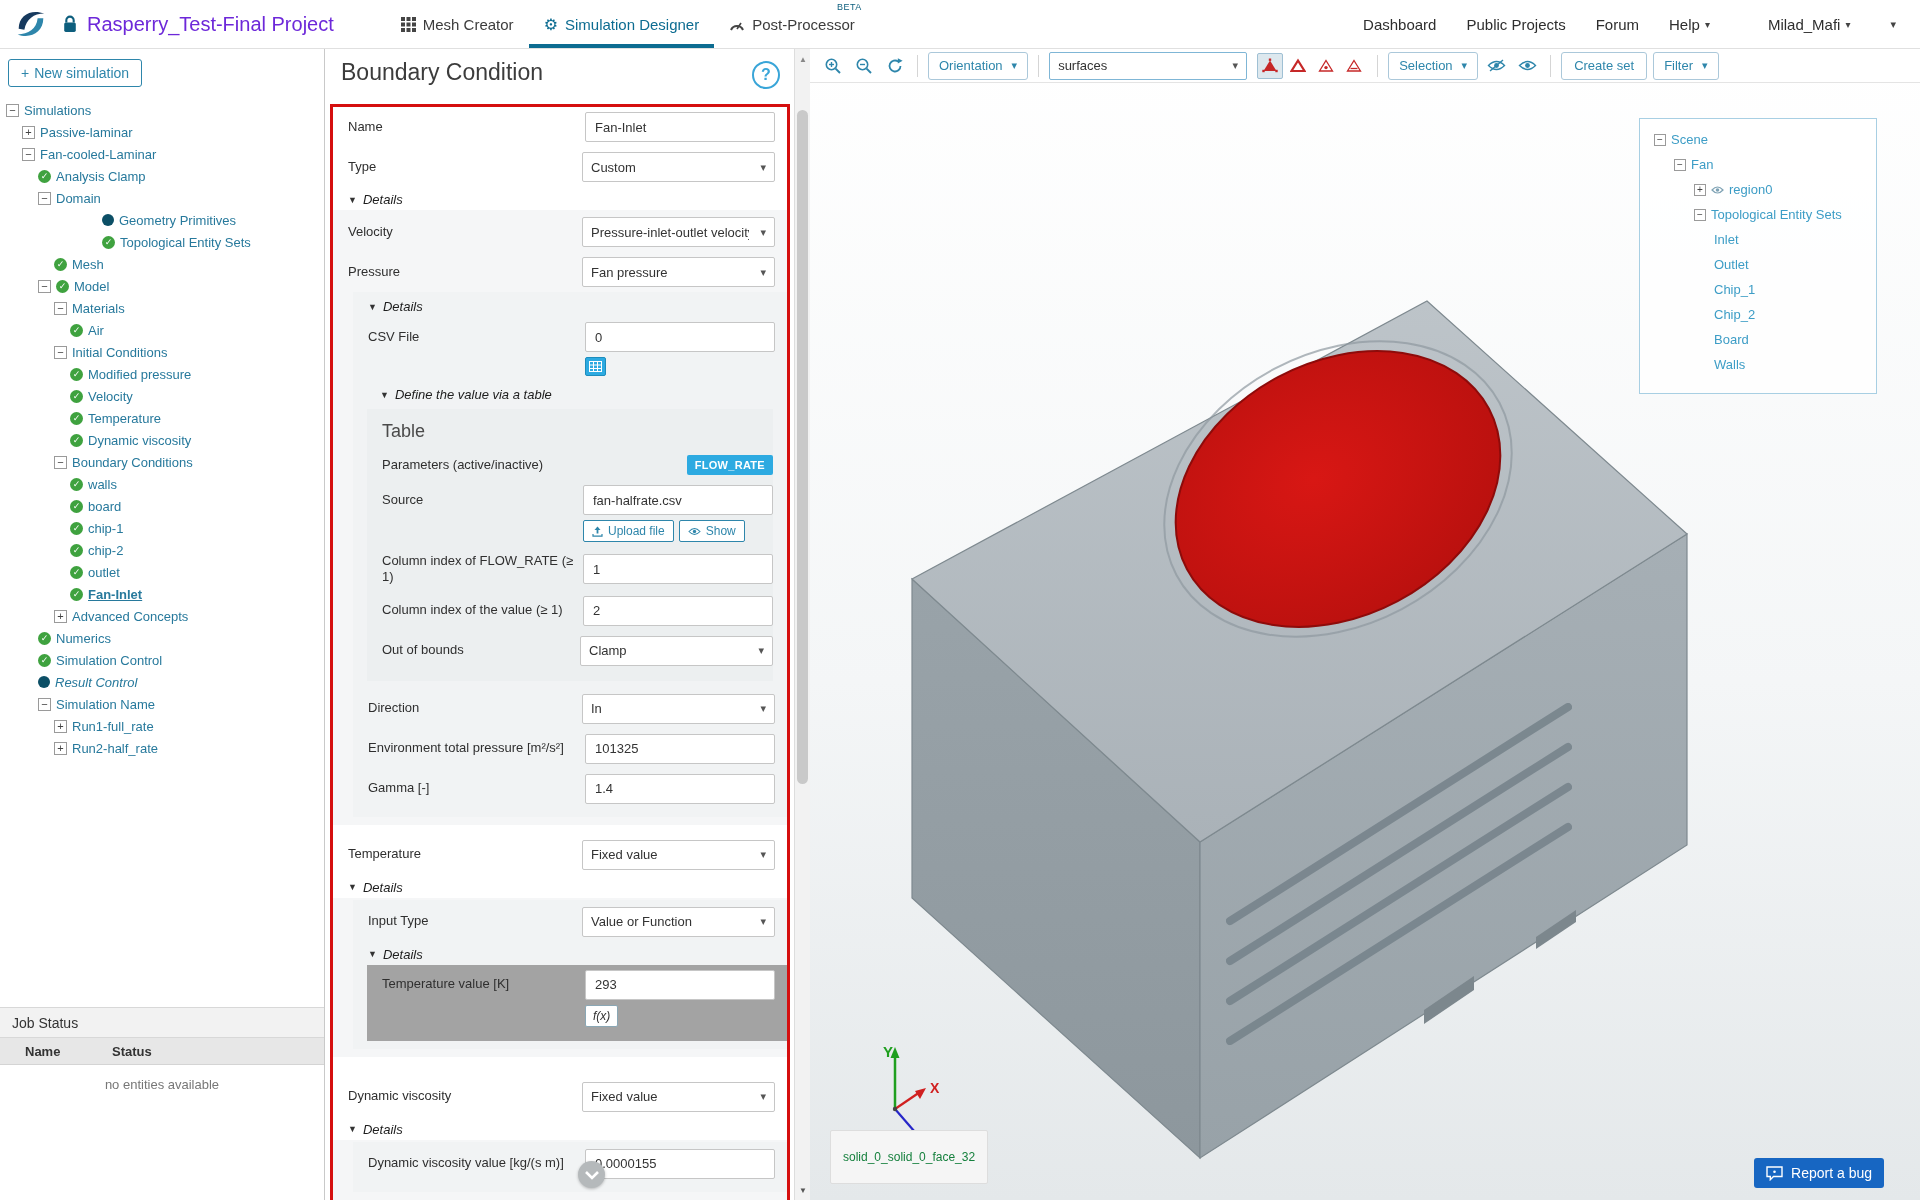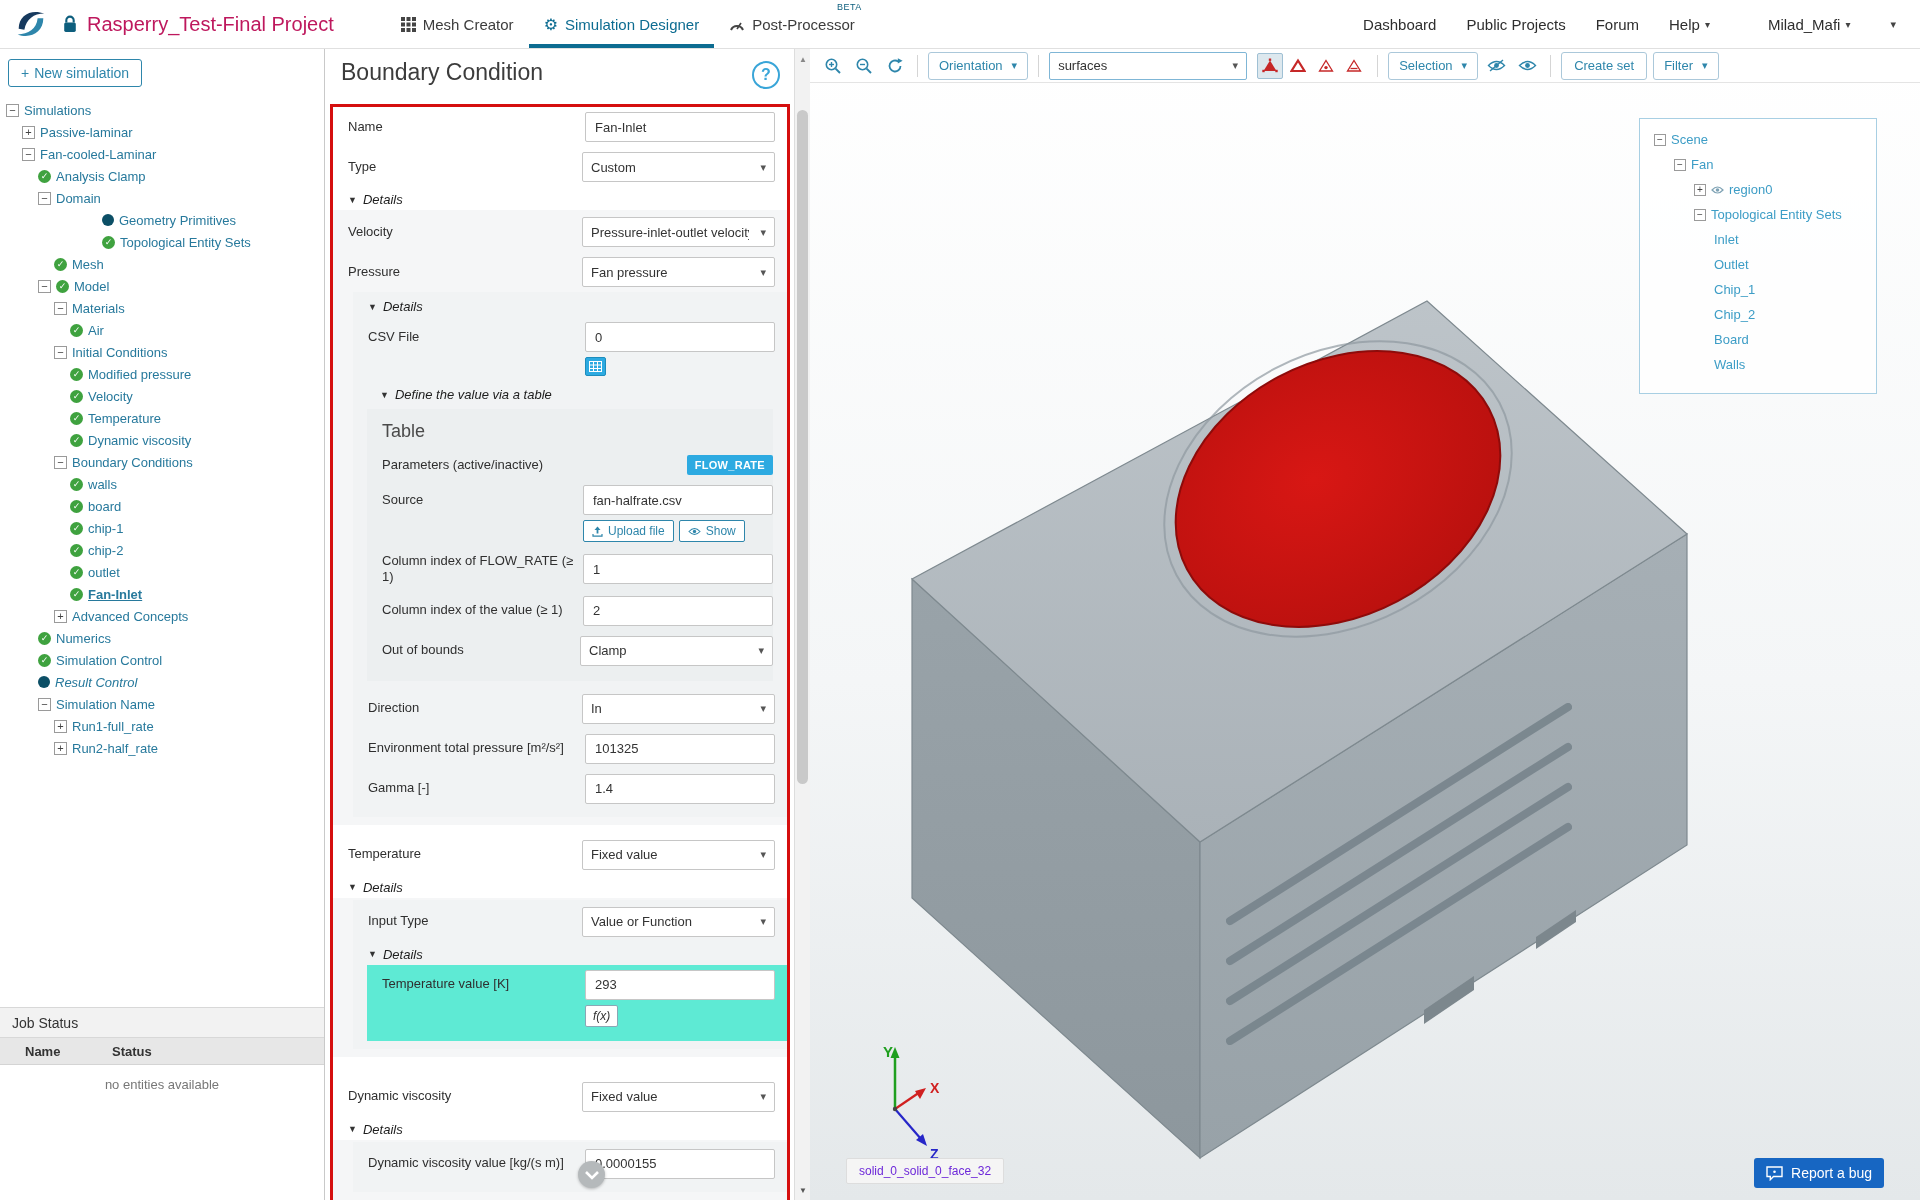--- a/index.html
+++ b/index.html
@@ -2,21 +2,21 @@
 <html><head>
 <meta charset="utf-8">
 <style>
   *{box-sizing:border-box;margin:0;padding:0;}
   html,body{width:1920px;height:1200px;overflow:hidden;background:#fff;font-family:"Liberation Sans",sans-serif;}
 
   
   .header{position:absolute;top:0;left:0;right:0;height:49px;background:#fff;border-bottom:1px solid #e0e0e0;display:flex;align-items:center;padding-left:12px;z-index:10;}
   .logo{width:38px;height:38px;flex:none;display:flex;align-items:center;justify-content:center;}
   .lockwrap{margin-left:12px;display:flex;align-items:center;}
-  .project-title{font-size:20px;color:#be185d;margin-left:9px;white-space:nowrap;font-weight:500;}
+  .project-title{font-size:20px;color:#6d28d9;margin-left:9px;white-space:nowrap;font-weight:500;}
   .main-tabs{display:flex;height:100%;margin-left:52px;}
   .tab{display:flex;align-items:center;gap:7px;padding:0 15px;font-size:15px;color:#3c3c3c;position:relative;cursor:pointer;}
   .tab .tab-ic{display:flex;align-items:center;color:#444;font-size:16px;}
   .tab.active{color:#0d6c91;box-shadow:inset 0 -4px 0 #0d6c91;}
   .tab.active .tab-ic{color:#0d6c91;}
   .beta{position:absolute;top:2px;right:8px;font-size:9px;color:#0d5e7d;letter-spacing:.5px;}
   .right-nav{margin-left:auto;display:flex;align-items:center;gap:30px;padding-right:24px;font-size:15px;color:#2e2e2e;}
   .right-nav .navlink{cursor:pointer;display:flex;align-items:center;gap:5px;}
   .right-nav .user{margin-left:28px;}
   .navcaret{font-size:10px;color:#444;}
@@ -50,21 +50,21 @@
   .selectbox .val{white-space:nowrap;overflow:hidden;max-width:158px;}
   .caret{color:#555;font-size:11px;margin-left:6px;flex:none;}
   .collapse{display:flex;align-items:center;gap:6px;padding:5px 0 3px 15px;font-size:13px;color:#1d1d1d;cursor:pointer;}
   .collapse .tri{font-size:9px;color:#333;}
   .collapse .ctext{font-style:italic;}
   .collapse.pad2{padding-left:27px;}
   .sec1{background:#f5f6f7;padding:2px 0 8px;}
   .sec2{background:#f1f3f4;margin-left:20px;padding:2px 0 8px;}
   .sec3{background:#eceff0;margin:4px 14px 8px 14px;padding:0 0 10px;}
   .sec3 .frow{padding-right:0;}
-  .sec3b{background:#5eead4;margin-left:14px;padding:0 0 8px;}
+  .sec3b{background:#a3a3a3;margin-left:14px;padding:0 0 8px;}
   .table-heading{padding:12px 0 8px 15px;font-size:18px;color:#4a4a4a;}
   .badge{background:#2daae1;color:#fff;font-size:11px;font-weight:bold;padding:4px 8px;border-radius:2px;letter-spacing:.3px;}
   .ctrl-slot{width:190px;display:flex;justify-content:flex-end;flex:none;}
   .action-row{display:flex;justify-content:flex-end;padding:0 12px 6px 0;}
   .sec3 .action-row{padding-right:0;}
   .action-slot{width:190px;display:flex;gap:5px;align-items:center;}
   .grid-btn{width:21px;height:19px;background:#2daae1;border:1px solid #1d8dbd;border-radius:2px;display:flex;align-items:center;justify-content:center;cursor:pointer;padding:0;}
   .mini-btn{display:inline-flex;align-items:center;gap:5px;border:1px solid #2e86ab;color:#2e86ab;background:#fff;font-size:12px;padding:3px 8px;border-radius:2px;cursor:pointer;font-family:inherit;}
   .fx-btn{border:1px solid #8aa7b5;color:#333;background:#fff;font-size:12px;font-style:italic;padding:3px 7px;border-radius:2px;cursor:pointer;font-family:inherit;}
   .gap-md{margin-top:10px;}
@@ -87,21 +87,21 @@
   .picks{display:flex;align-items:center;gap:2px;margin-left:4px;}
   .pick-btn{width:26px;height:26px;border:1px solid transparent;background:none;display:flex;align-items:center;justify-content:center;cursor:pointer;padding:0;}
   .pick-btn.active{background:#dde8ee;border-color:#9fc0d4;border-radius:2px;}
   .tb-btn{height:28px;border:1px solid #abc8da;border-radius:3px;background:#fff;color:#2e86ab;font-size:13px;padding:0 12px;cursor:pointer;font-family:inherit;flex:none;}
   .scene3d{position:absolute;top:34px;left:0;width:1110px;height:1117px;}
   .scene-tree{position:absolute;top:69px;right:43px;width:238px;min-height:276px;border:1px solid #a8cfe3;background:rgba(255,255,255,.72);padding:8px 6px;}
   .scene-tree .tree-row{height:25px;font-size:13px;color:#3d9dc6;}
   .scene-tree .expbox{width:12px;height:12px;font-size:10px;line-height:9px;}
   .eyeic{display:flex;align-items:center;flex: none;}
   .gizmo{position:absolute;left:40px;top:990px;}
-  .pick-label{position:absolute;left:36px;bottom:16px;background:#f5f5f5;border:1px solid #ddd;color:#6d28d9;font-size:12px;padding:5px 12px;border-radius:2px;}
+  .pick-label{position:absolute;left:20px;bottom:16px;background:#f5f5f5;border:1px solid #ddd;color:#15803d;font-size:12px;padding:19px 12px;border-radius:2px;}
   .report-bug{position:absolute;right:36px;bottom:12px;background:#1766c2;color:#fff;border:none;border-radius:3px;font-size:14px;display:flex;align-items:center;gap:8px;padding:7px 12px;cursor:pointer;font-family:inherit;}
 </style>
 </head>
 <body>
 
 <header class="header">
   <div class="logo">
     <svg width="36" height="36" viewBox="0 0 38 38">
       <path d="M6 24 C6 9 20 3 33 8 C22 8 14 14 12 25 Z" fill="#173a5e"></path>
       <path d="M32 13 C32 28 18 35 5 30 C16 30 25 24 26 13 Z" fill="#2e86ab"></path>

